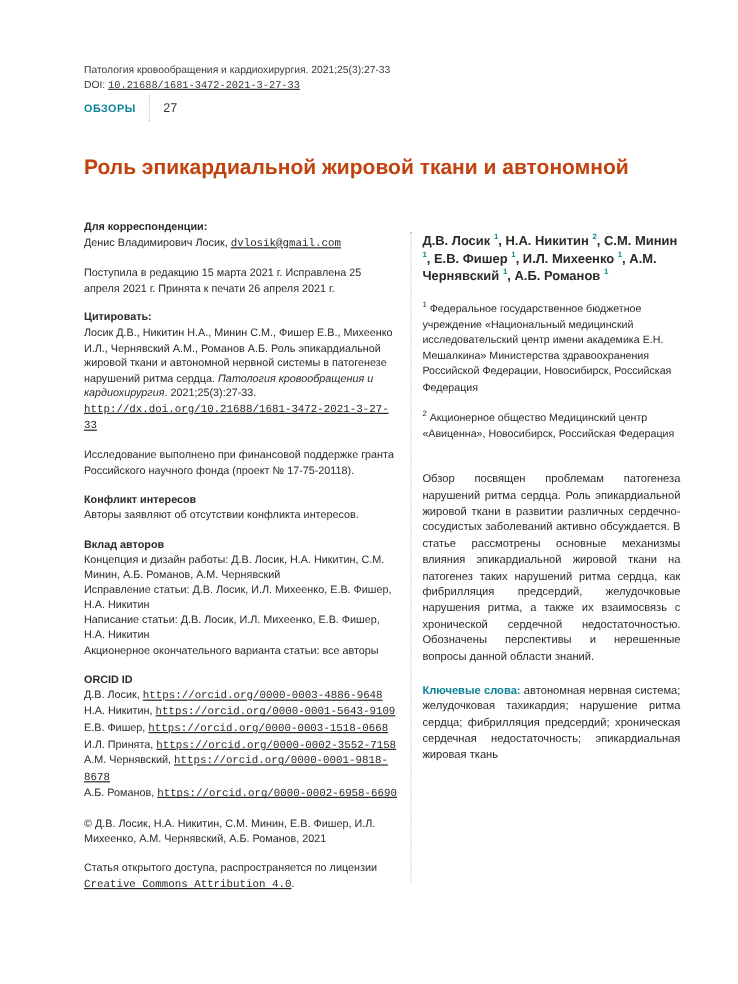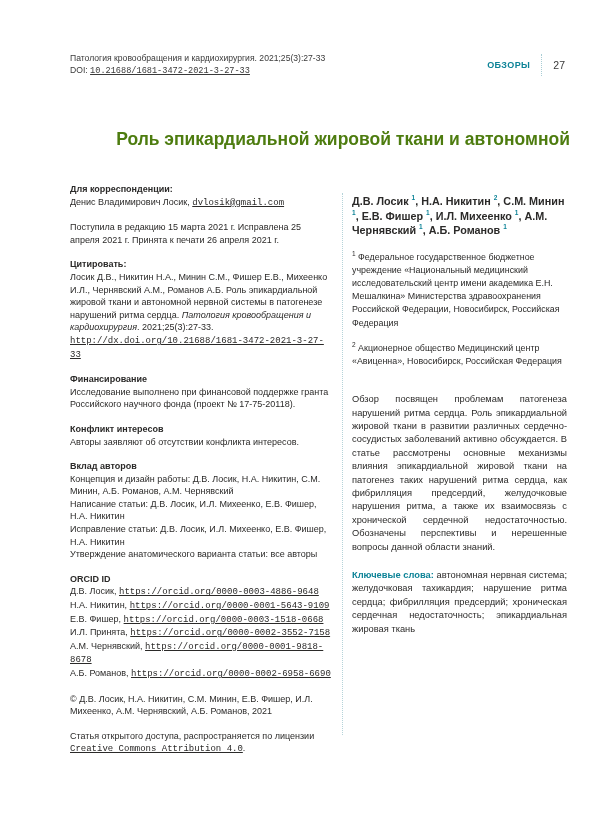--- a/index.html
+++ b/index.html
@@ -4,29 +4,29 @@
 <style>
   html,body{margin:0;padding:0;}
   body{
     width:615px;height:820px;position:relative;background:#ffffff;
     font-family:"Liberation Sans", sans-serif;color:#262324;
     -webkit-font-smoothing:antialiased;overflow:hidden;
   }
   .link{text-decoration:underline;cursor:pointer;font-family:Liberation Mono, monospace;}
 
   
-  .header{position:absolute;top:52px;left:70px;right:50px;display:flex;justify-content:space-between;align-items:flex-start;}
+  .header{position:absolute;top:52px;left:70px;right:50px;display:flex;justify-content:space-between;align-items:flex-start;flex-direction:column;}
   .header-left{font-size:8.6px;line-height:12px;color:#3a3a3a;}
   .header-right{display:flex;align-items:center;margin-top:2px;}
   .section-label{font-size:9px;font-weight:bold;color:#0d8397;letter-spacing:.4px;}
   .header-divider{height:22px;border-left:1.5px dotted #a8cdd4;margin:0 11px;}
   .page-number{font-size:10.5px;color:#3a3a3a;}
 
   
-  .title{position:absolute;top:129px;left:70px;width:500px;color:#4d7c0f;font-weight:bold;font-size:17.5px;line-height:21px;text-align:right;}
+  .title{position:absolute;top:129px;left:70px;width:500px;color:#c2410c;font-weight:bold;font-size:17.5px;line-height:21px;}
 
   
   .col-divider{position:absolute;left:342px;top:193px;height:542px;border-left:1.5px dotted #b5d3d9;}
 
   
   .col-left{position:absolute;top:183px;left:70px;width:262px;font-size:9px;line-height:12.6px;color:#2b2a29;}
   .col-left .sec{margin-bottom:12px;}
   .col-left .h{font-weight:bold;}
 
   
@@ -71,36 +71,35 @@
     <div>Поступила в редакцию 15 марта 2021 г. Исправлена 25 апреля 2021 г. Принята к печати 26 апреля 2021 г.</div>
   </div>
 
   <div class="sec">
     <div class="h">Цитировать:</div>
     <div><span>Лосик Д.В., Никитин Н.А., Минин С.М., Фишер Е.В., Михеенко И.Л., Чернявский А.М., Романов А.Б. Роль эпикардиальной жировой ткани и автономной нервной системы в патогенезе нарушений ритма сердца. </span><i>Патология кровообращения и кардиохирургия</i><span>. 2021;25(3):27-33.</span></div>
     <div><span class="link">http://dx.doi.org/10.21688/1681-3472-2021-3-27-33</span></div>
   </div>
 
   <div class="sec">
-    <div class="h">Финансирование</div>
     <div>Исследование выполнено при финансовой поддержке гранта Российского научного фонда (проект № 17-75-20118).</div>
   </div>
 
   <div class="sec">
     <div class="h">Конфликт интересов</div>
     <div>Авторы заявляют об отсутствии конфликта интересов.</div>
   </div>
 
   <div class="sec">
     <div class="h">Вклад авторов</div>
     <div id="contrib-lines">
         <div>Концепция и дизайн работы: Д.В. Лосик, Н.А. Никитин, С.М. Минин, А.Б. Романов, А.М. Чернявский</div>
+        <div>Исправление статьи: Д.В. Лосик, И.Л. Михеенко, Е.В. Фишер, Н.А. Никитин</div>
         <div>Написание статьи: Д.В. Лосик, И.Л. Михеенко, Е.В. Фишер, Н.А. Никитин</div>
-        <div>Исправление статьи: Д.В. Лосик, И.Л. Михеенко, Е.В. Фишер, Н.А. Никитин</div>
-        <div>Утверждение анатомического варианта статьи: все авторы</div>
+        <div>Акционерное окончательного варианта статьи: все авторы</div>
       </div>
   </div>
 
   <div class="sec">
     <div class="h">ORCID ID</div>
     <div id="orcid-list">
         <div><span>Д.В. Лосик, </span><span class="link">https://orcid.org/0000-0003-4886-9648</span></div>
         <div><span>Н.А. Никитин, </span><span class="link">https://orcid.org/0000-0001-5643-9109</span></div>
         <div><span>Е.В. Фишер, </span><span class="link">https://orcid.org/0000-0003-1518-0668</span></div>
         <div><span>И.Л. Принята, </span><span class="link">https://orcid.org/0000-0002-3552-7158</span></div>

